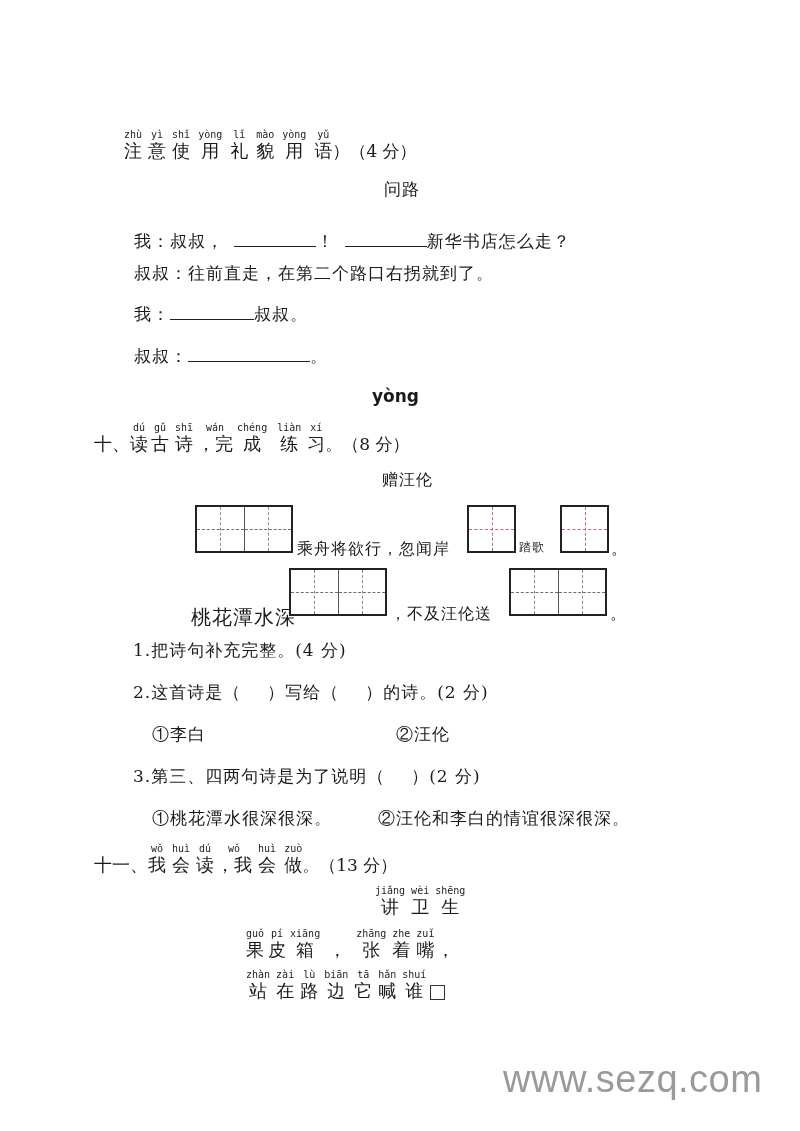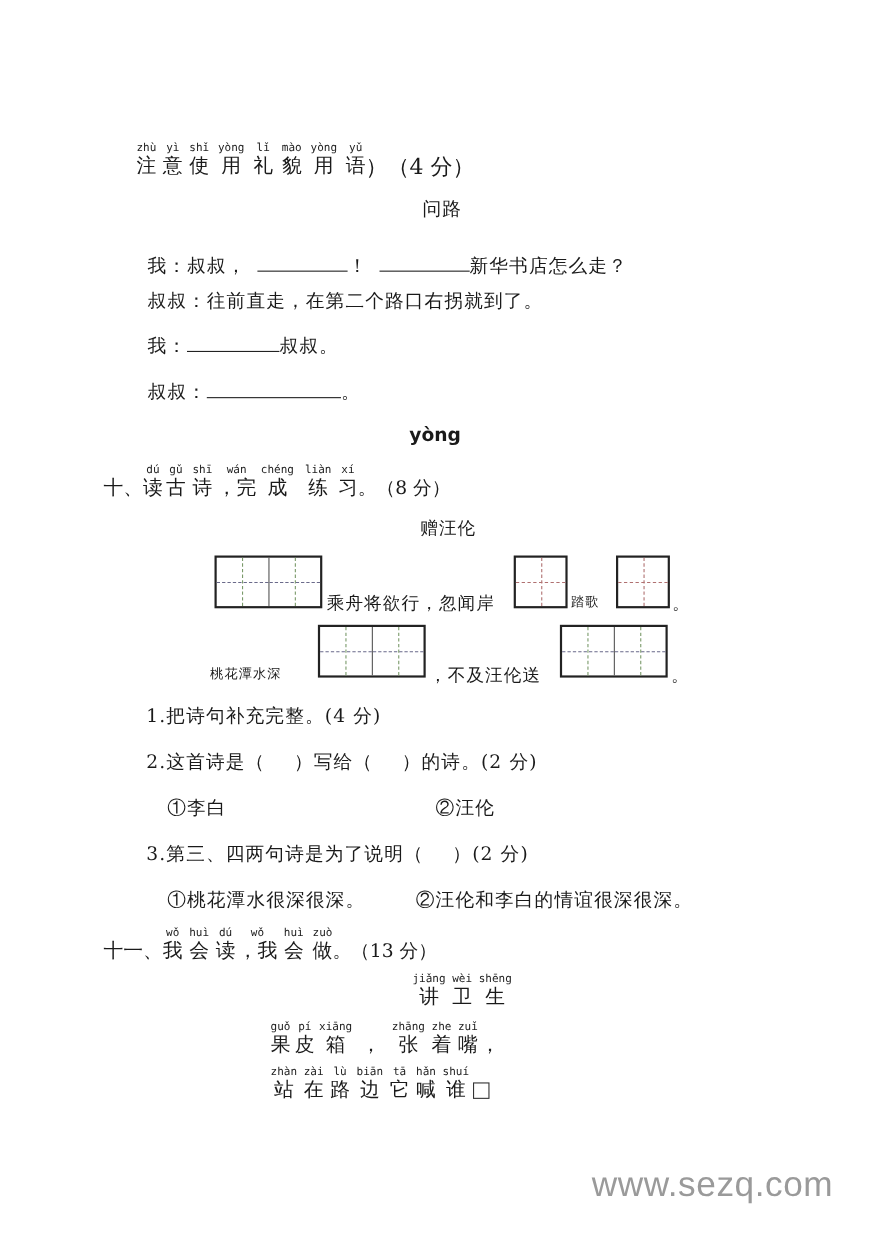--- a/index.html
+++ b/index.html
@@ -15,21 +15,21 @@
   .ruby .rt { font-family: "DejaVu Sans Mono", "Liberation Mono", monospace; font-size: 10px; line-height: 13px; color: #222; }
   .ruby .rb { font-size: 18px; line-height: 20px; }
   
   .grid { position: absolute; border: 2px solid #222; box-sizing: border-box; display: flex; background: #fff; }
   .cell { position: relative; width: 48px; height: 100%; box-sizing: border-box; }
   .cell + .cell { border-left: 1px solid #555; }
   .cell::before { content: ""; position: absolute; left: 50%; top: 0; bottom: 0; border-left: 1px dashed #7a9a6a; }
   .cell::after { content: ""; position: absolute; top: 50%; left: 0; right: 0; border-top: 1px dashed #6a6a8a; }
   .grid.red .cell::before, .grid.red .cell::after { border-color: #b07070; }
   .sq { display: inline-block; width: 15px; height: 15px; border: 1.5px solid #333; vertical-align: middle; box-sizing: border-box; }
-  .watermark { font-family: "Liberation Sans", "DejaVu Sans", sans-serif; font-size: 32px; color: #9a9a9a; letter-spacing: 0.5px; margin-left: 35px; }
+  .watermark { font-family: "Liberation Sans", "DejaVu Sans", sans-serif; font-size: 38px; color: #9a9a9a; letter-spacing: 0.5px; }
 </style>
 </head>
 <body>
 
 <div class="abs ruby-row" style="left:124px; top:128px;">
   <span class="ruby" style="margin-right:6px">
       <span class="rt">zhù</span>
       <span class="rb">注</span>
     </span>
   <span class="ruby" style="margin-right:6px">
@@ -53,21 +53,21 @@
       <span class="rb">貌</span>
     </span>
   <span class="ruby" style="margin-right:8px">
       <span class="rt">yòng</span>
       <span class="rb">用</span>
     </span>
   <span class="ruby">
       <span class="rt">yǔ</span>
       <span class="rb">语</span>
     </span>
-  <span class="rb" style="font-size:20px; line-height:20px;">）（4 分）</span>
+  <span class="rb" style="font-size:17px; line-height:20px;">）（4 分）</span>
 </div>
 
 <div class="abs txt" style="left:384px; top:178px;">问路</div>
 
 <div class="abs txt" style="left:134px; top:230px;">
   <span>我：</span><span>叔叔，</span>
   <span class="blank" style="width:82px; margin-left:4px;"></span><span>！</span>
   <span class="blank" style="width:82px; margin-left:4px;"></span><span>新华书店怎么走？</span>
 </div>
 
@@ -127,21 +127,21 @@
 <div class="abs txt" style="left:297px; top:539px; font-size:16px;">乘舟将欲行，忽闻岸</div>
 <div class="grid red" style="left:467px; top:505px; width:49px; height:48px;">
   <div class="cell"></div>
 </div>
 <div class="abs txt" style="left:519px; top:539px; font-size:12px;">踏歌</div>
 <div class="grid red" style="left:560px; top:505px; width:49px; height:48px;">
   <div class="cell"></div>
 </div>
 <div class="abs txt" style="left:611px; top:539px; font-size:16px;">。</div>
 
-<div class="abs txt" style="left:191px; top:604px; font-size:12px;">桃花潭水深</div>
+<div class="abs txt" style="left:191px; top:604px; font-size:20px;">桃花潭水深</div>
 <div class="grid" style="left:289px; top:568px; width:98px; height:48px;">
   <div class="cell"></div>
     <div class="cell"></div>
 </div>
 <div class="abs txt" style="left:390px; top:604px; font-size:16px;">，不及汪伦送</div>
 <div class="grid" style="left:509px; top:568px; width:98px; height:48px;">
   <div class="cell"></div>
     <div class="cell"></div>
 </div>
 <div class="abs txt" style="left:610px; top:604px; font-size:16px;">。</div>

